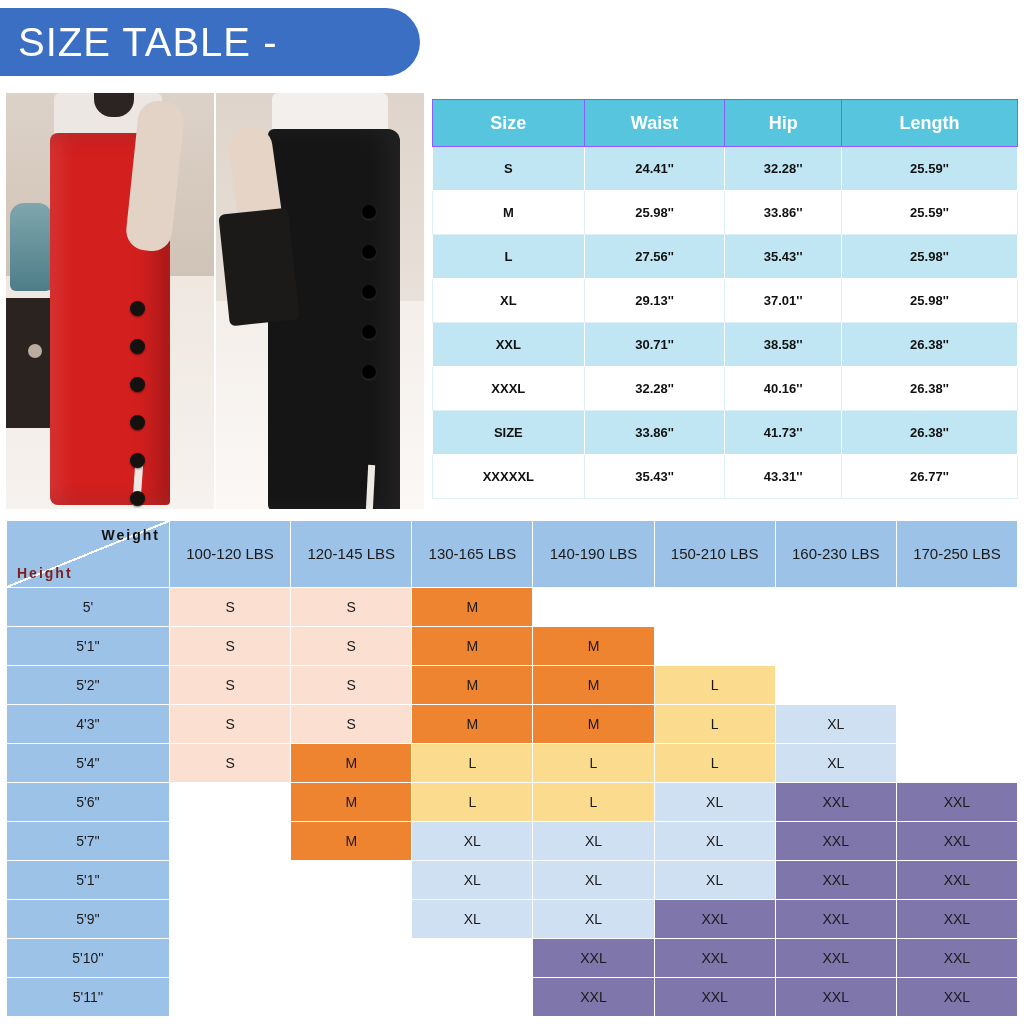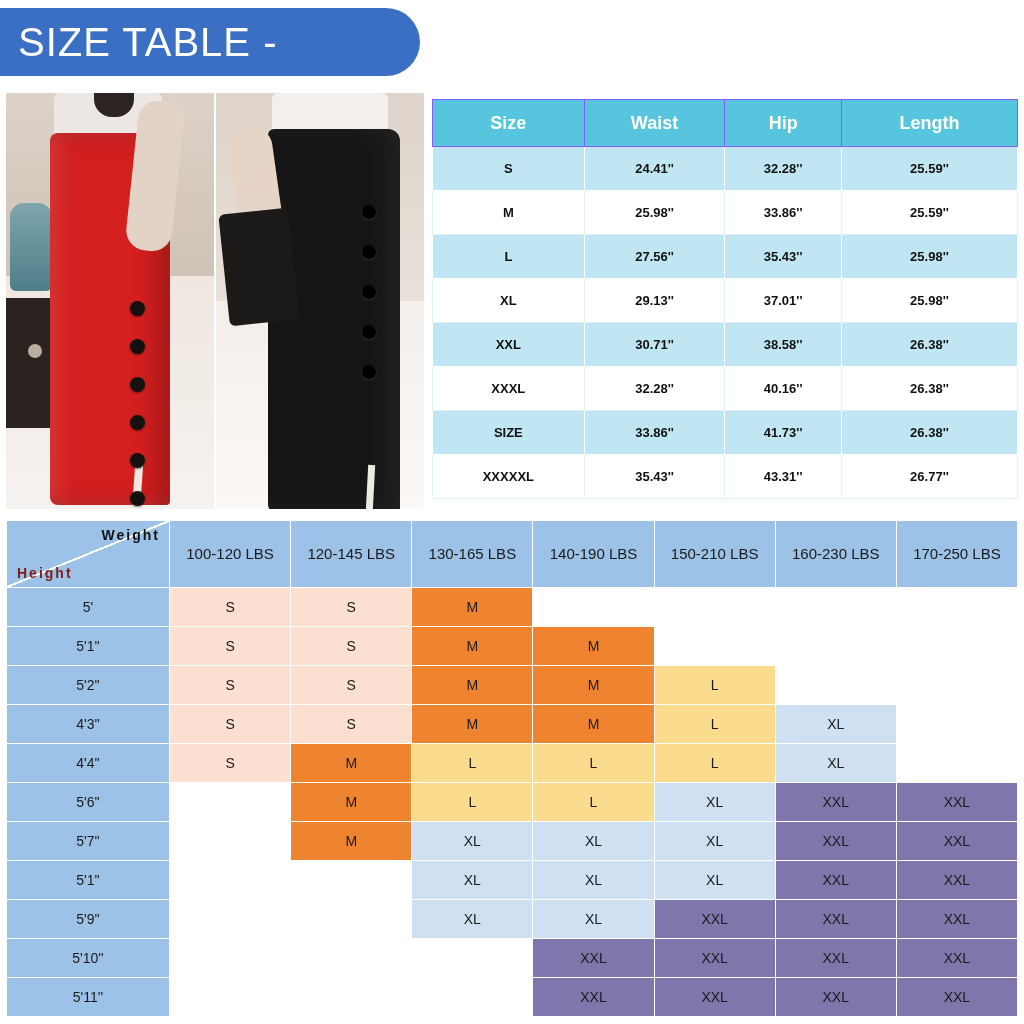--- a/index.html
+++ b/index.html
@@ -375,21 +375,21 @@
         <td class="hhead">4'3''</td>
         <td class="c-s">S</td>
         <td class="c-s">S</td>
         <td class="c-m">M</td>
         <td class="c-m">M</td>
         <td class="c-l">L</td>
         <td class="c-xl">XL</td>
         <td class="c-empty"></td>
       </tr>
       <tr>
-        <td class="hhead">4'4''</td>
+        <td class="hhead">5'4''</td>
         <td class="c-s">S</td>
         <td class="c-m">M</td>
         <td class="c-l">L</td>
         <td class="c-l">L</td>
         <td class="c-l">L</td>
         <td class="c-xl">XL</td>
         <td class="c-empty"></td>
       </tr>
       <tr>
         <td class="hhead">5'6''</td>

